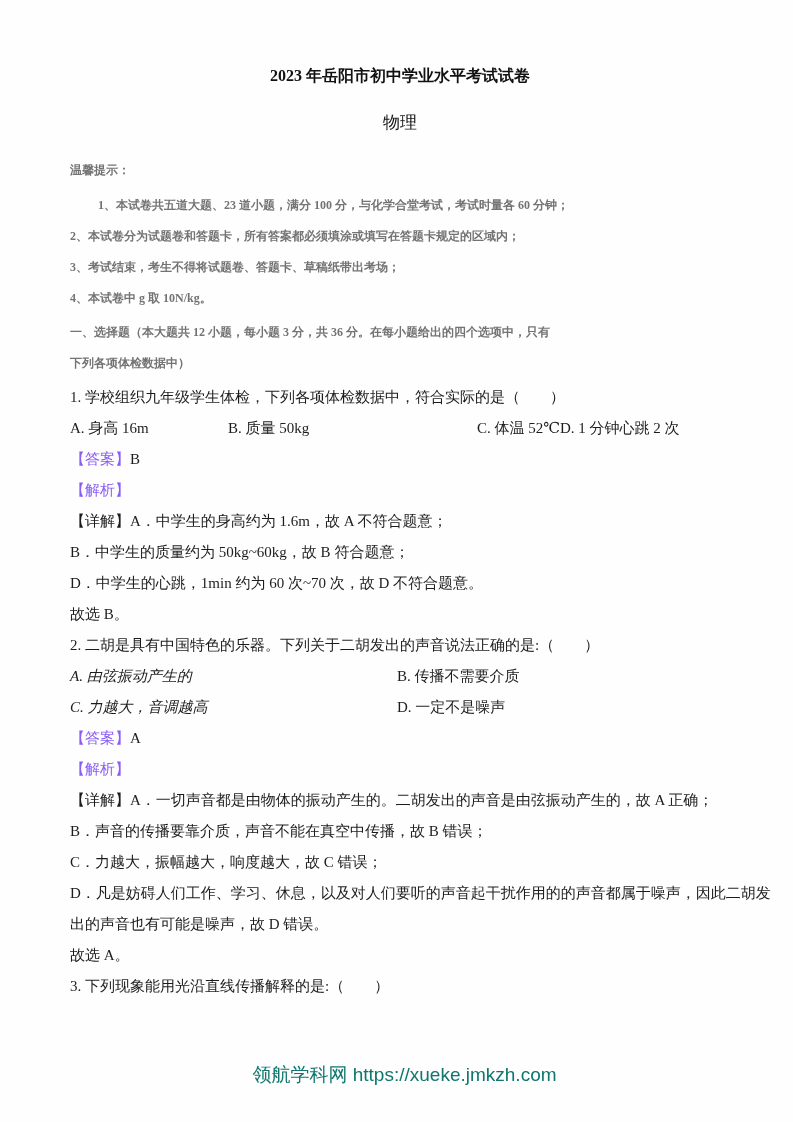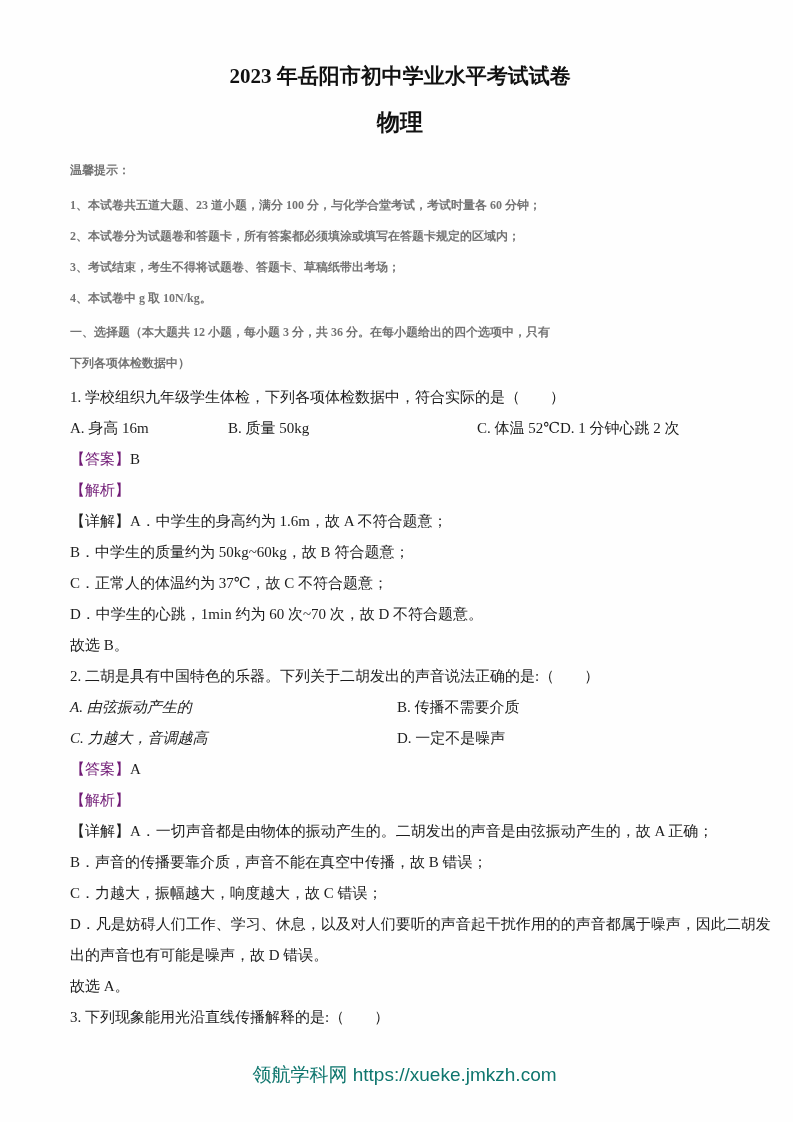--- a/index.html
+++ b/index.html
@@ -17,51 +17,51 @@
     color:#1c1c1c;
   }
   .content{
     position:absolute;
     left:70px;
     top:0;
     width:660px;
   }
   .doc-title{
     margin:60px 0 0 0;
-    font-size:21px;
+    font-size:16px;
     line-height:32px;
     font-weight:bold;
     text-align:center;
     color:#111;
     white-space:nowrap;
   }
   .doc-subtitle{
     margin:15px 0 16px 0;
-    font-size:23px;
+    font-size:17px;
     line-height:32px;
-    font-weight:bold;
+    font-weight:normal;
     text-align:center;
     color:#111;
     white-space:nowrap;
   }
   .line{
     margin:0;
     font-size:15px;
     line-height:31px;
     white-space:nowrap;
     color:#1c1c1c;
   }
   .b{
     font-weight:bold;
     font-size:12px;
     color:#737373;
   }
   .mt3{margin-top:3px;}
-  .mt4{margin-top:4px;}
-  .ans-label{color:#701a75;}
+  .mt4{margin-top:4px;margin-left:28px;}
+  .ans-label{color:#8b5cf6;}
   .opt{display:inline-block;}
   .q1c1{width:158px;}
   .q1c2{width:169px;}
   .q1c3{width:163px;text-align:right;}
   .halfcol{width:327px;font-style:italic;}
   .footer{
     position:absolute;
     left:8px;
     top:1062px;
     width:793px;
@@ -92,21 +92,20 @@
     <p class="line b">下列各项体检数据中）</p>
 
     <p class="line mt3">1. 学校组织九年级学生体检，下列各项体检数据中，符合实际的是（　　）</p>
     <p class="line">
       <span class="opt q1c1">A. 身高 16m</span><span class="opt q1c2">B. 质量 50kg</span><span class="opt q1c3">C. 体温 52℃</span><span class="opt">D. 1 分钟心跳 2 次</span>
     </p>
     <p class="line"><span class="ans-label">【答案】</span><span>B</span></p>
     <p class="line"><span class="ans-label">【解析】</span></p>
     <p class="line">【详解】A．中学生的身高约为 1.6m，故 A 不符合题意；</p>
     <p class="line">B．中学生的质量约为 50kg~60kg，故 B 符合题意；</p>
-    <p class="line">C．正常人的体温约为 37℃，故 C 不符合题意；</p>
     <p class="line">D．中学生的心跳，1min 约为 60 次~70 次，故 D 不符合题意。</p>
     <p class="line">故选 B。</p>
 
     <p class="line">2. 二胡是具有中国特色的乐器。下列关于二胡发出的声音说法正确的是:（　　）</p>
     <p class="line">
       <span class="opt halfcol">A. 由弦振动产生的</span><span class="opt">B. 传播不需要介质</span>
     </p>
     <p class="line">
       <span class="opt halfcol">C. 力越大，音调越高</span><span class="opt">D. 一定不是噪声</span>
     </p>

